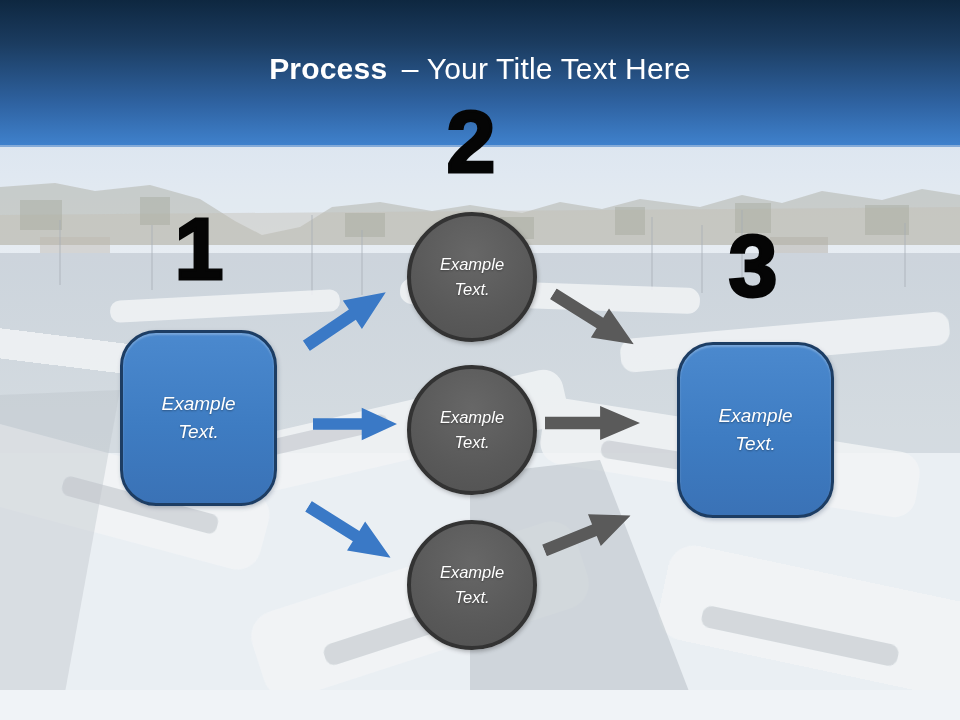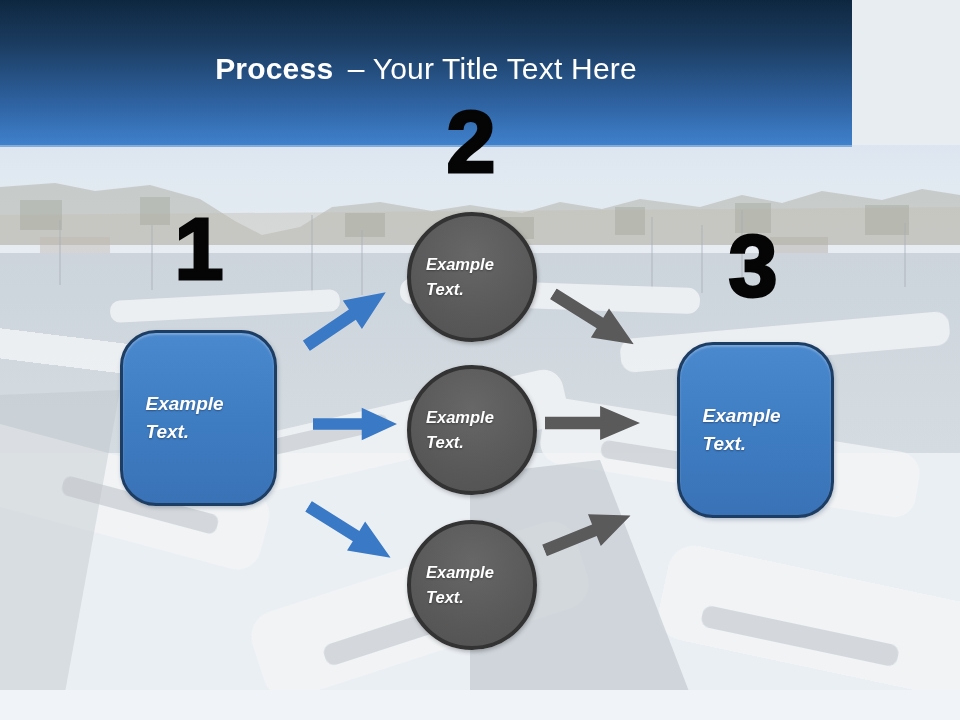--- a/index.html
+++ b/index.html
@@ -3,21 +3,21 @@
 <meta charset="utf-8">
 <style>
   html,body{margin:0;padding:0;background:#888;}
   .slide{
     position:relative;width:960px;height:720px;overflow:hidden;
     background:#e8edf2;font-family:"Liberation Sans",sans-serif;
     margin:0 auto;
   }
   
   .header{
-    position:absolute;left:0;top:0;width:852px;height:145px;z-index:3;
+    position:absolute;left:0;top:0;width:960px;height:145px;z-index:3;
     background:linear-gradient(180deg,#0e2740 0%,#1b3c60 30%,#2f63a2 72%,#3f81cc 100%);
     border-bottom:2px solid #85abd8;
   }
   .title{
     position:absolute;left:0;top:52px;width:100%;margin:0;
     text-align:center;color:#ffffff;font-size:30px;font-weight:400;
     letter-spacing:.2px;
   }
   .title-bold{font-weight:700;}
   .title-rest{font-weight:400;margin-left:6px;}
@@ -46,21 +46,21 @@
     background:radial-gradient(circle at 50% 32%,#676767 0%,#595959 60%,#515151 100%);
     border:4px solid #333333;box-sizing:border-box;
     display:flex;align-items:center;justify-content:center;
     box-shadow:1px 2px 4px rgba(30,30,30,.3);
   }
   .circle-top{left:407px;top:212px;}
   .circle-mid{left:407px;top:365px;}
   .circle-bot{left:407px;top:520px;}
   
   .shape-label{
-    color:#ffffff;font-weight:700;font-style:italic;
+    color:#ffffff;font-weight:400;font-style:italic;text-align:center;
     font-size:19px;line-height:1.5;max-width:106px;
     text-shadow:0 1px 2px rgba(0,0,0,.35);
   }
   .circle .shape-label{font-size:16.5px;max-width:92px;line-height:1.5;}
   
   .arrow{position:absolute;z-index:4;}
   .arrow polygon.blue{fill:#3a79c6;}
   .arrow polygon.gray{fill:#5a5a5a;}
   .a-blue-top{left:298px;top:300px;transform:rotate(-34deg);}
   .a-blue-mid{left:313px;top:406px;}

